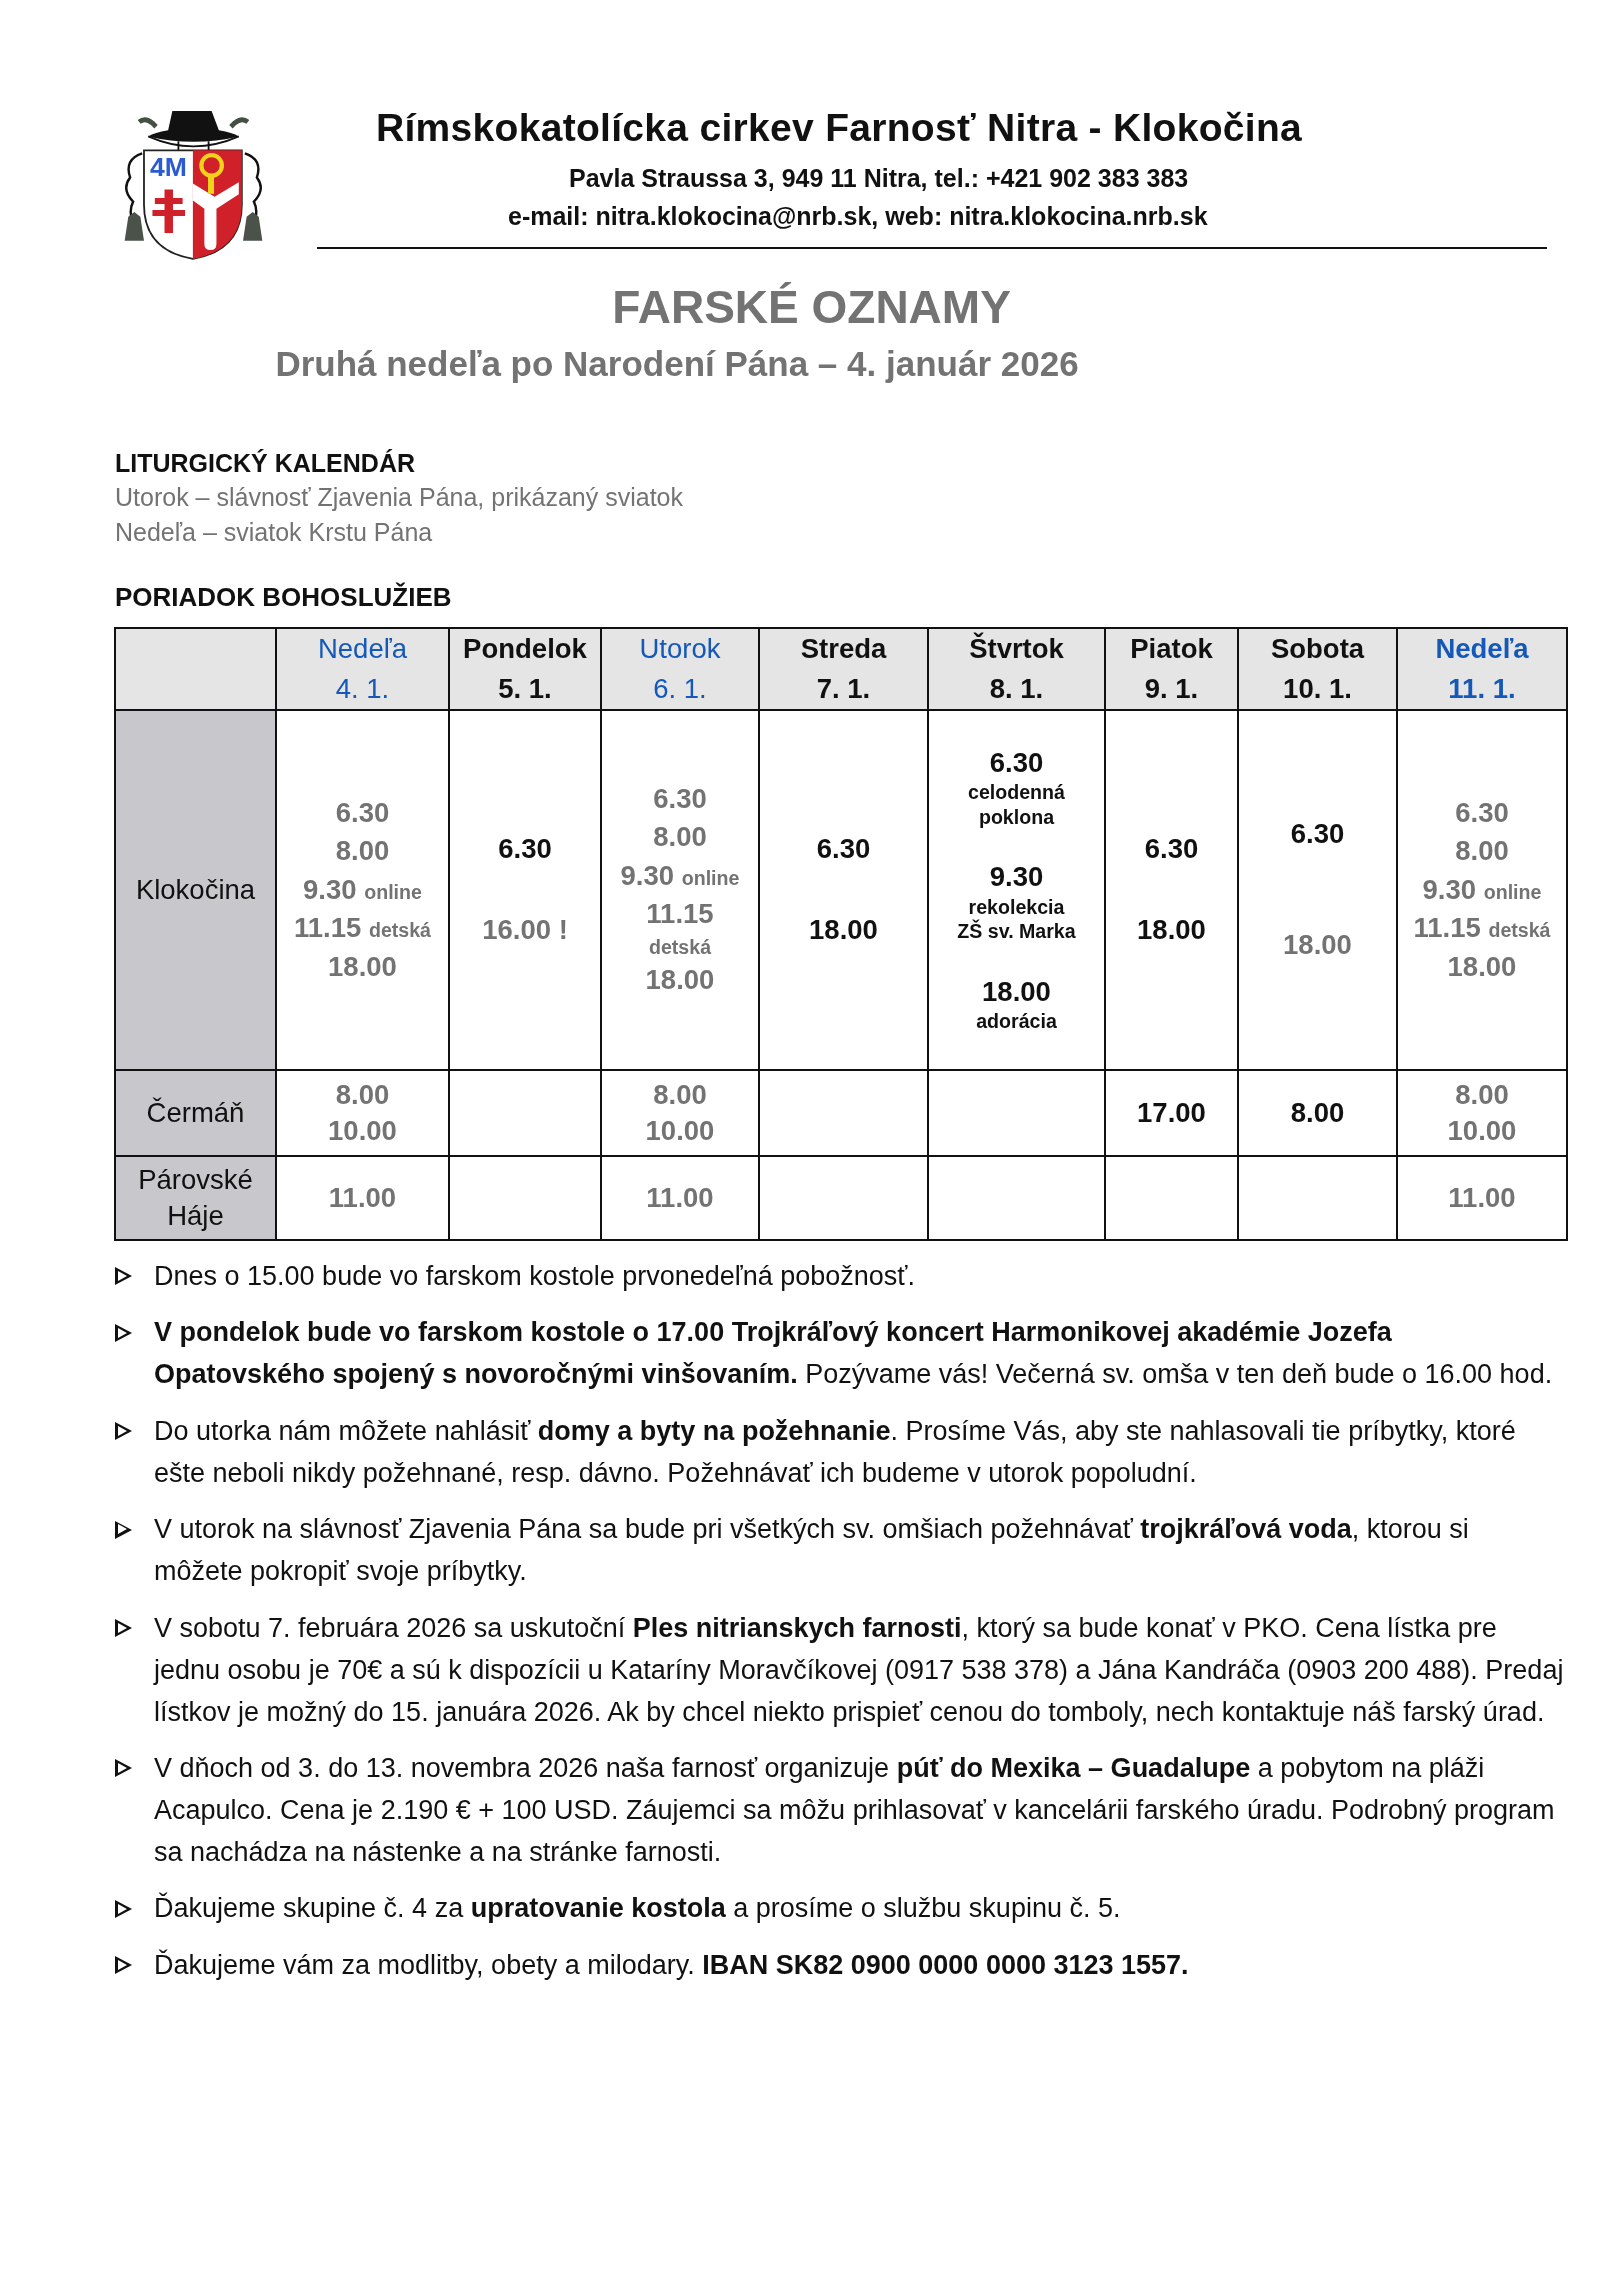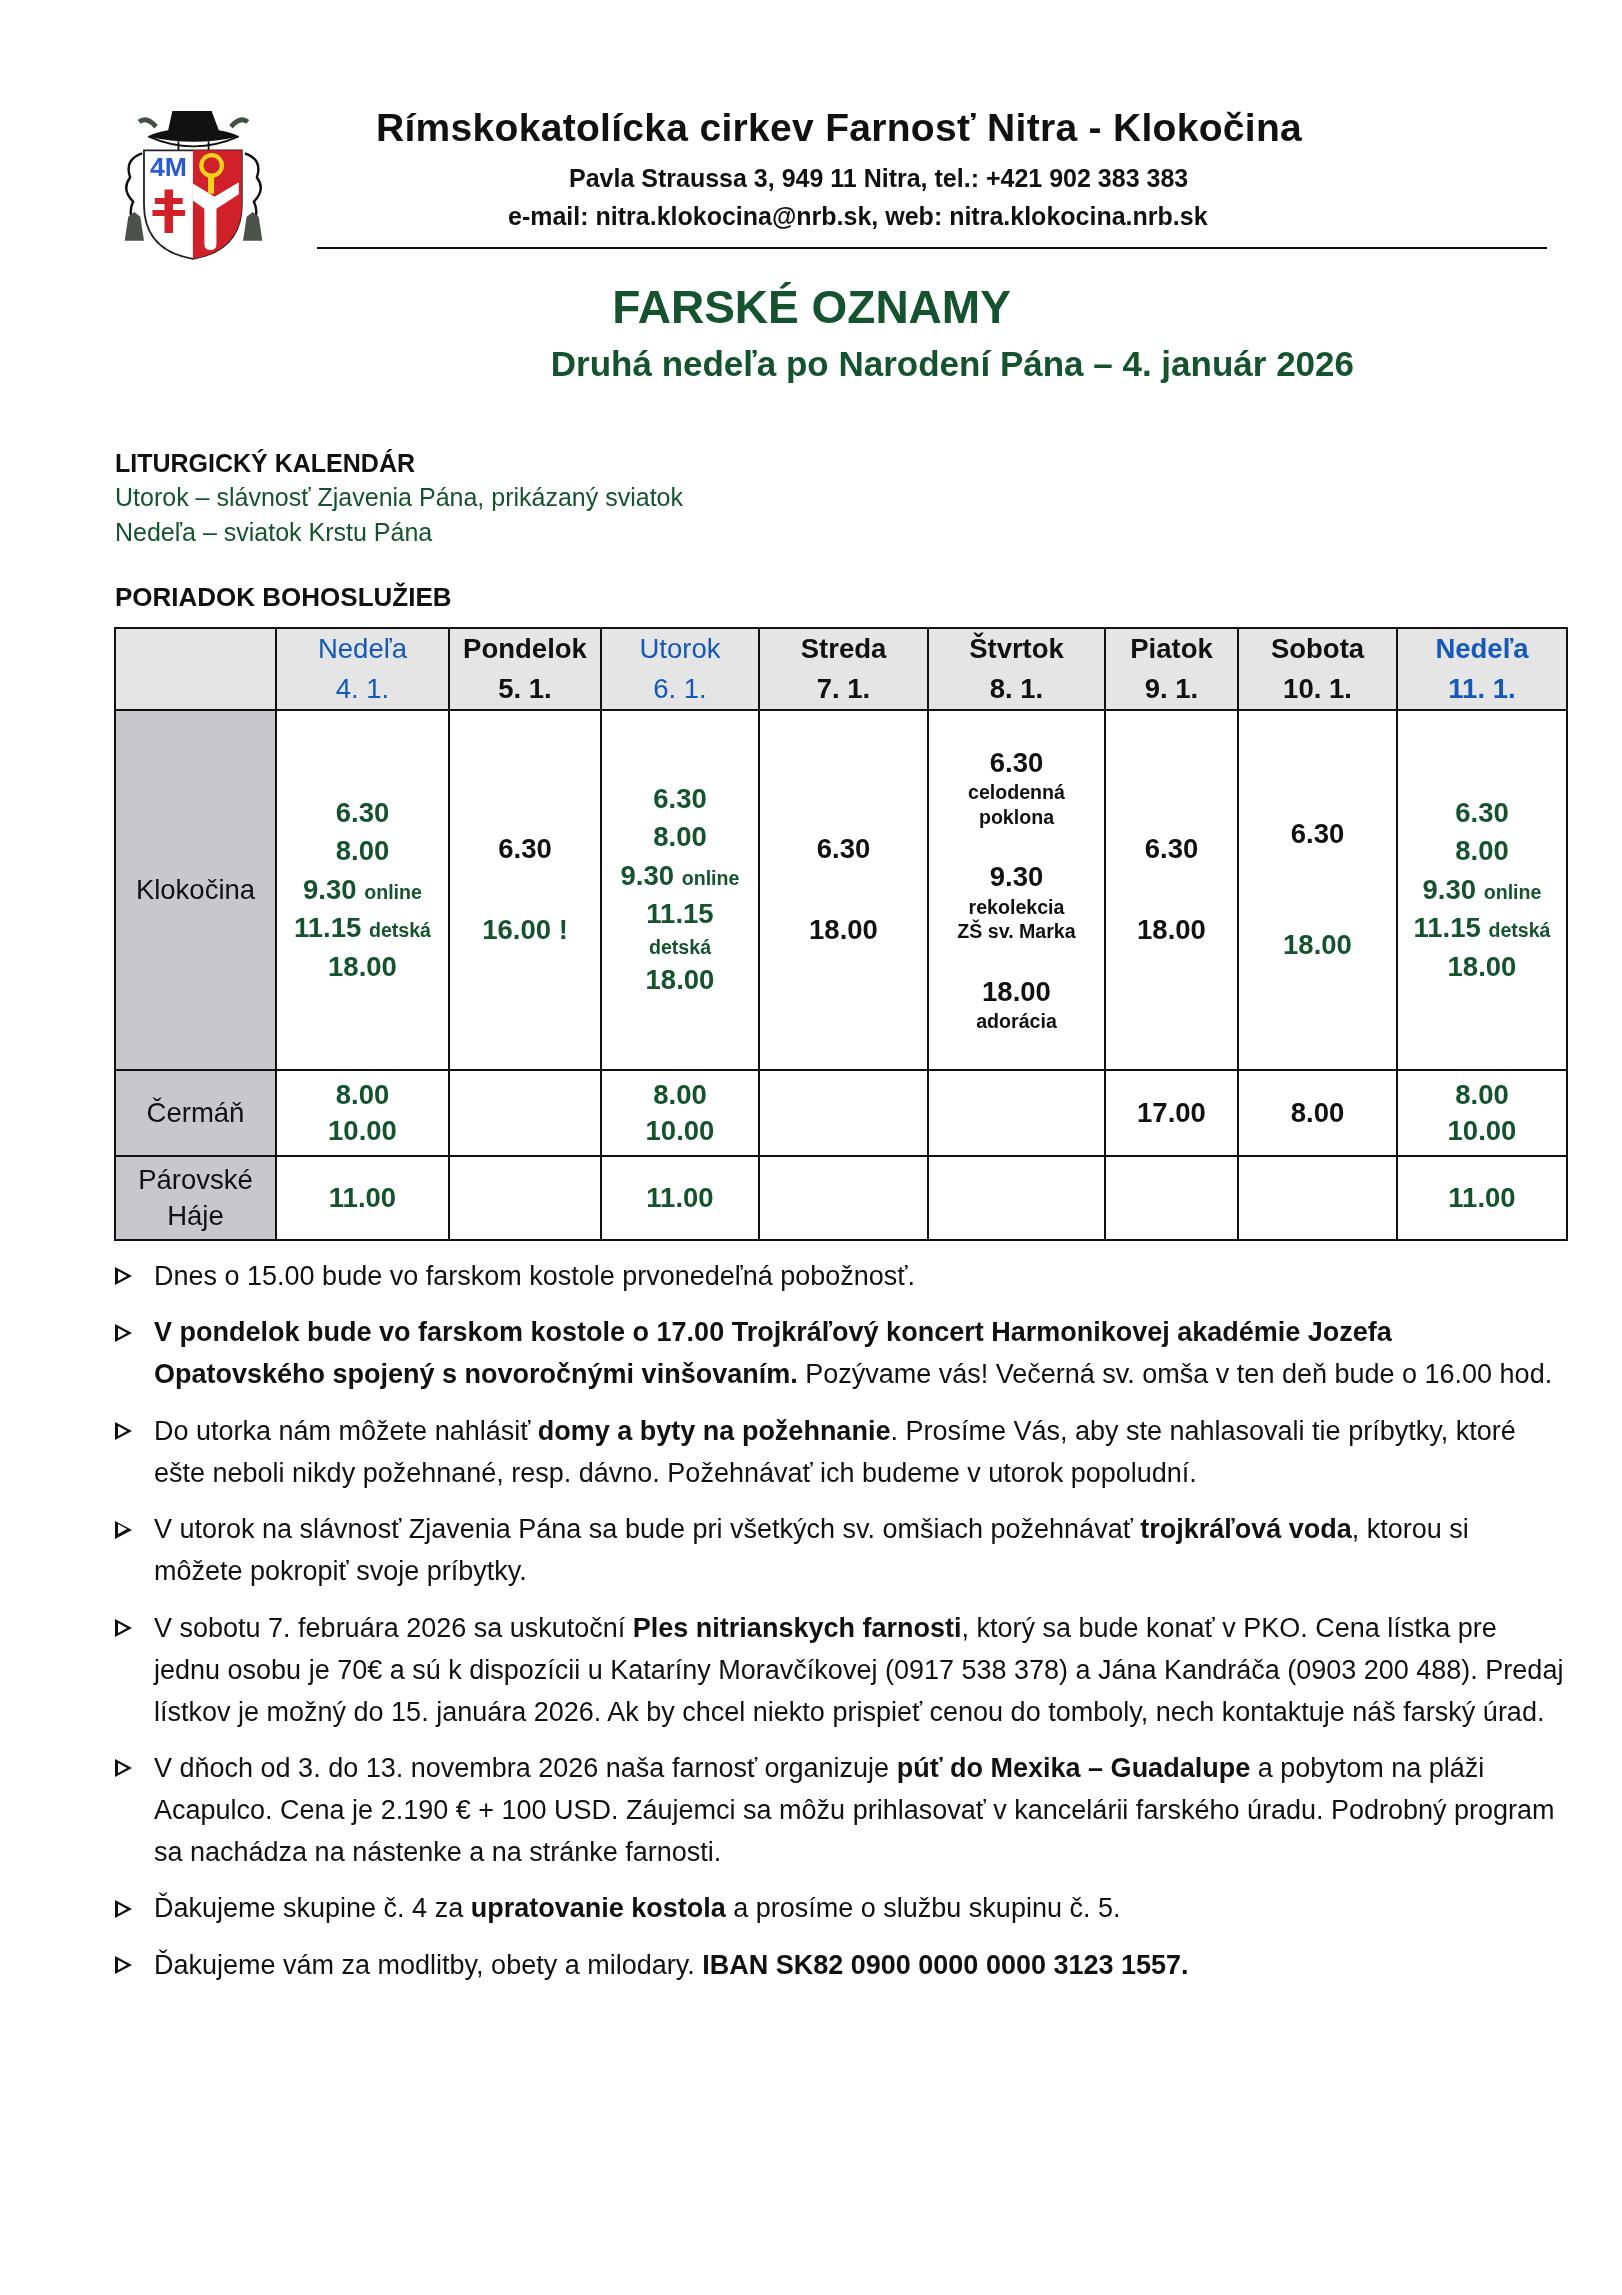--- a/index.html
+++ b/index.html
@@ -1,29 +1,29 @@
 <!DOCTYPE html>
 <html style="font-size:10.5px"><head>
 <meta charset="utf-8">
 <style>
   html, body { margin:0; padding:0; }
   body { width:1623px; height:2295px; background:#ffffff; position:relative; overflow:hidden;
          font-family:"Liberation Sans", sans-serif; color:#111; }
   .abs { position:absolute; }
-  .blue { color:#14532d; }
+  .blue { color:#737373; }
 
   
   #crest { left:115px; top:98px; width:157px; height:171px; }
   #org-title { left:376px; top:106px; font-size:39px; font-weight:bold; letter-spacing:0.3px; white-space:nowrap; }
   #org-address { left:569px; top:164px; font-size:25px; font-weight:bold; white-space:nowrap; }
   #org-contact { left:508px; top:202px; font-size:25px; font-weight:bold; white-space:nowrap; }
   #header-rule { left:317px; top:247px; width:1230px; height:2px; background:#111; }
 
   #doc-title { left:0; width:1623px; top:280px; text-align:center; font-size:46px; font-weight:bold; }
-  #doc-subtitle { left:0; width:1354px; top:344px; text-align:right; font-size:35px; font-weight:bold; }
+  #doc-subtitle { left:0; width:1354px; top:344px; text-align:center; font-size:35px; font-weight:bold; }
 
   #liturgy-heading { left:115px; top:449px; font-size:25px; font-weight:bold; }
   .liturgy-item { left:115px; font-size:25px; }
 
   #schedule-heading { left:115px; top:582px; font-size:26px; font-weight:bold; }
 
   
   #schedule { position:absolute; left:114px; top:627px; border-collapse:collapse; table-layout:fixed; }
   #schedule td, #schedule th { border:2px solid #111; padding:0; text-align:center; vertical-align:middle; font-size:27.5px; line-height:1.4; }
   #schedule thead th { background:#e5e5e5; height:79px; font-weight:bold; line-height:1.45; }

